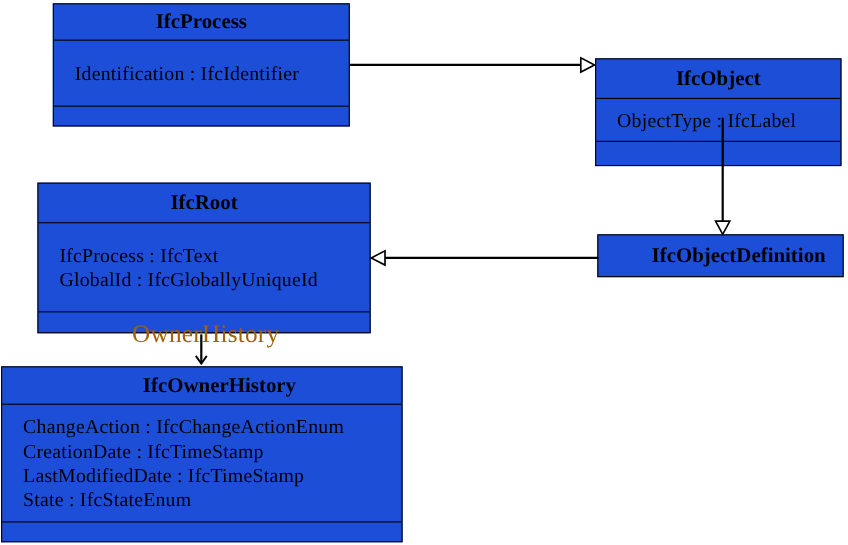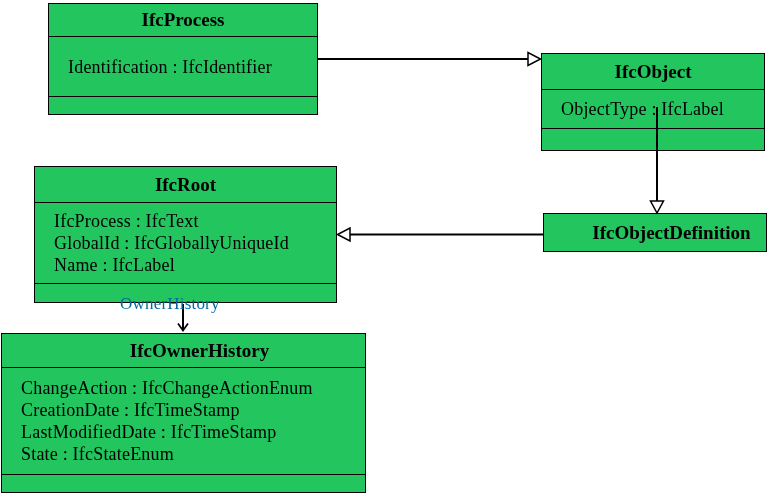--- a/index.html
+++ b/index.html
@@ -11,21 +11,21 @@
   .canvas {
     position: relative;
     width: 771px;
     height: 495px;
     background: #ffffff;
     overflow: hidden;
   }
   .uml-class {
     position: absolute;
     box-sizing: border-box;
-    background: #22c55e;
+    background: #1d4ed8;
     border: 1.5px solid #000000;
     display: flex;
     flex-direction: column;
     z-index: 1;
     color: #000000;
   }
   .uml-title {
     font-weight: bold;
     font-size: 19px;
     text-align: center;
@@ -87,23 +87,23 @@
   .connector-layer polyline { fill: none; stroke: #000000; stroke-width: 1.7; }
 
   .edge-label {
     position: absolute;
     left: 120px;
     top: 295px;
     width: 127px;
     height: 17px;
     line-height: 17px;
     text-align: left;
-    font-size: 17px;
+    font-size: 23px;
     letter-spacing: 0.2px;
-    color: #0369a1;
+    color: #a16207;
     z-index: 3;
     white-space: nowrap;
   }
 </style>
 </head>
 <body>
 
 <div class="canvas">
 
   <div class="uml-class" id="box-ifcprocess">
@@ -120,21 +120,20 @@
       <div class="uml-attr">ObjectType : IfcLabel</div>
     </div>
     <div class="uml-empty"></div>
   </div>
 
   <div class="uml-class" id="box-ifcroot">
     <div class="uml-title">IfcRoot</div>
     <div class="uml-attrs">
       <div class="uml-attr">IfcProcess : IfcText</div>
       <div class="uml-attr">GlobalId : IfcGloballyUniqueId</div>
-      <div class="uml-attr">Name : IfcLabel</div>
     </div>
     <div class="uml-empty"></div>
   </div>
 
   <div class="uml-class" id="box-ifcobjectdefinition">
     <div class="uml-title">IfcObjectDefinition</div>
   </div>
 
   <div class="uml-class" id="box-ifcownerhistory">
     <div class="uml-title">IfcOwnerHistory</div>

